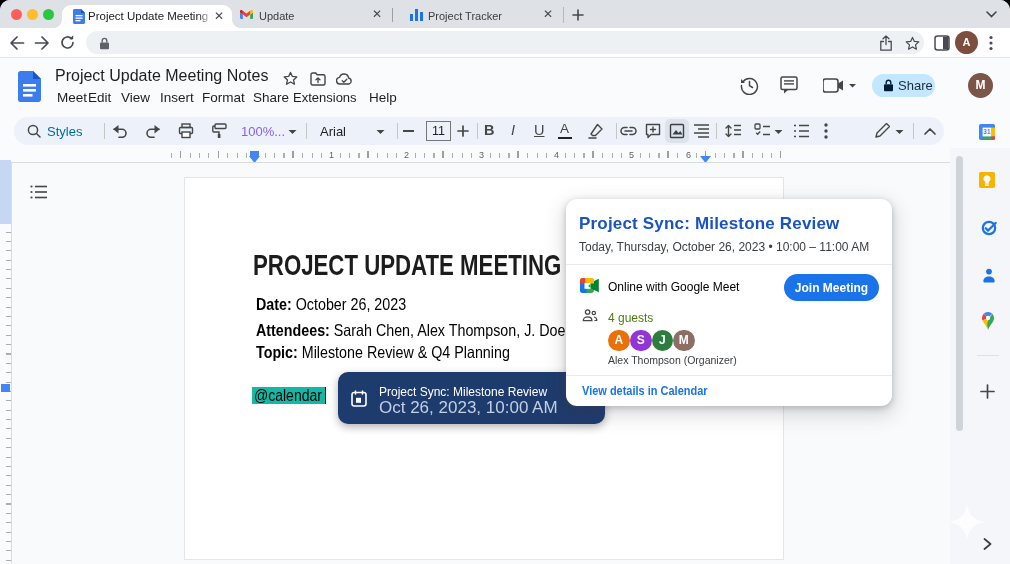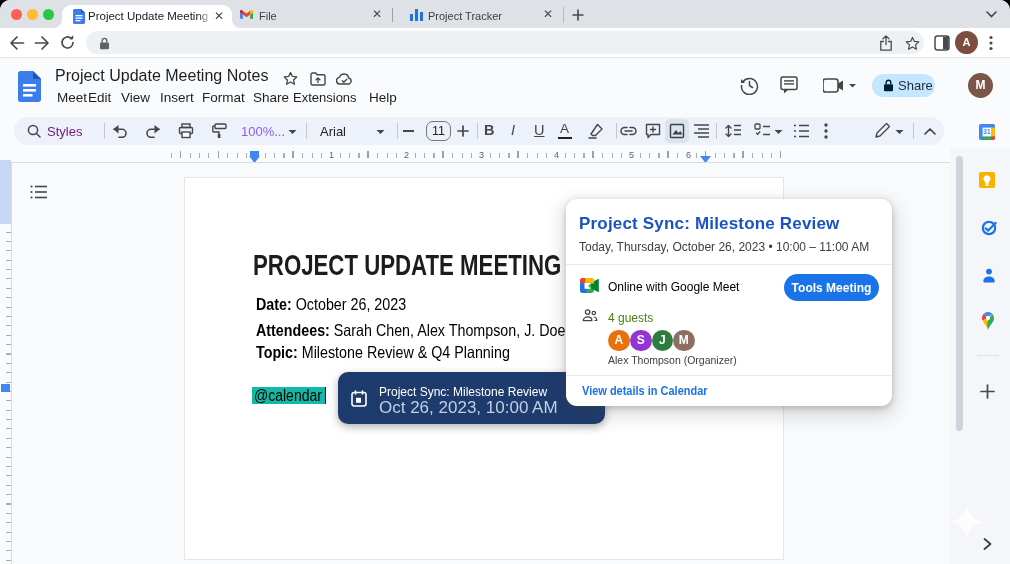--- a/index.html
+++ b/index.html
@@ -67,21 +67,21 @@
       <div class="abs tabtxt" style="left:26px;top:3.5px;width:125px;overflow:hidden;-webkit-mask-image:linear-gradient(to right,#000 88%,transparent)">Project Update Meeting Not</div>
       <div class="abs tabx" style="left:152px;top:4px">✕</div>
     </div>
     <svg class="abs" style="left:240px;top:9px" width="13" height="10" viewBox="0 0 24 18">
         <path fill="#4285f4" d="M1.5 18H5.25V9.75L0 6v10.5C0 17.33.67 18 1.5 18z"></path>
         <path fill="#34a853" d="M18.75 18h3.75c.83 0 1.5-.67 1.5-1.5V6l-5.25 3.75z"></path>
         <path fill="#fbbc04" d="M18.75 9.75 24 6V3.75c0-1.86-2.12-2.92-3.6-1.8l-1.65 1.24z"></path>
         <path fill="#ea4335" d="M5.25 9.75 12 14.81l6.75-5.06V3.19L12 8.25 5.25 3.19z"></path>
         <path fill="#c5221f" d="M0 6l5.25 3.75V3.19L3.6 1.95C2.12.83 0 1.89 0 3.75z"></path>
       </svg>
-    <div class="abs tabtxt" style="left:259px;color:#3c4043;font-size:11px">File</div>
+    <div class="abs tabtxt" style="left:259px;color:#3c4043;font-size:11px">Update</div>
     <div class="abs tabx" style="left:372px;top:7px">✕</div>
     <div class="abs" style="left:392px;top:8px;width:1px;height:14px;background:#9aa0a6"></div>
     <svg class="abs" style="left:410px;top:9px" width="13" height="12" viewBox="0 0 13 12">
         <rect x="0" y="5" width="3" height="7" fill="#1a73e8"></rect>
         <rect x="5" y="0" width="3" height="12" fill="#1a73e8"></rect>
         <rect x="10" y="3" width="3" height="9" fill="#1a73e8"></rect>
       </svg>
     <div class="abs tabtxt" style="left:428px;color:#3c4043;font-size:11px">Project Tracker</div>
     <div class="abs tabx" style="left:543px;top:7px">✕</div>
     <div class="abs" style="left:563px;top:7px;width:1px;height:16px;background:#b5b9bd"></div>
@@ -182,21 +182,21 @@
     </div>
     <div class="abs avatar" style="left:968px;top:15px;width:25px;height:25px;background:#7b5648;font-size:12px;line-height:25px;font-weight:bold">M</div>
   </div>
 
   <div id="tbar" class="abs">
     <div id="tpill" class="abs">
       <svg class="abs" style="left:13px;top:7px" width="14" height="14" viewBox="0 0 14 14">
           <circle cx="6" cy="6" r="4.6" stroke="#444746" stroke-width="1.5" fill="none"></circle>
           <path d="M9.5 9.5 13 13" stroke="#444746" stroke-width="1.5" stroke-linecap="round"></path>
         </svg>
-      <div class="abs" style="left:33px;top:7px;font-size:13px;color:#701a75">Styles</div>
+      <div class="abs" style="left:33px;top:7px;font-size:13px;color:#0369a1">Styles</div>
       <div class="sep" style="left:90px"></div>
       <svg class="abs" style="left:98px;top:7px" width="16" height="14" viewBox="0 0 16 14">
           <path d="M6.5 1v8.6L1.2 5.3z" fill="#444746"></path>
           <path d="M2 5.3h8a4 4 0 0 1 0 8H7" stroke="#444746" stroke-width="1.6" fill="none" stroke-linecap="round"></path>
         </svg>
       <svg class="abs" style="left:131px;top:7px" width="16" height="14" viewBox="0 0 16 14">
           <path d="M9.5 1v8.6l5.3-4.3z" fill="#444746"></path>
           <path d="M14 5.3H6a4 4 0 0 0 0 8h3" stroke="#444746" stroke-width="1.6" fill="none" stroke-linecap="round"></path>
         </svg>
       <svg class="abs" style="left:164px;top:6px" width="16" height="16" viewBox="0 0 16 16">
@@ -213,21 +213,21 @@
       <svg class="abs" style="left:274px;top:12px" width="9" height="6" viewBox="0 0 9 6">
           <path d="M0.5 1 4.5 5 8.5 1z" fill="#444746"></path>
         </svg>
       <div class="sep" style="left:292px"></div>
       <div class="abs" style="left:306px;top:7px;font-size:13px;color:#202124">Arial</div>
       <svg class="abs" style="left:362px;top:12px" width="9" height="6" viewBox="0 0 9 6">
           <path d="M0.5 1 4.5 5 8.5 1z" fill="#444746"></path>
         </svg>
       <div class="sep" style="left:383px"></div>
       <div class="abs" style="left:389px;top:13px;width:11px;height:1.8px;background:#444746"></div>
-      <div class="abs" style="left:412px;top:4px;width:25px;height:20px;border:1px solid #747775;border-radius:7px;font-size:12.5px;color:#202124;text-align:center;line-height:19px">11</div>
+      <div class="abs" style="left:412px;top:4px;width:25px;height:20px;border:1px solid #747775;border-radius:0;font-size:12.5px;color:#202124;text-align:center;line-height:19px">11</div>
       <svg class="abs" style="left:443px;top:8px" width="12" height="12" viewBox="0 0 12 12">
           <path d="M6 1v10M1 6h10" stroke="#444746" stroke-width="1.7" stroke-linecap="round"></path>
         </svg>
       <div class="sep" style="left:463px"></div>
       <div class="abs" style="left:470px;top:5px;font-size:14.5px;font-weight:bold;color:#444746">B</div>
       <div class="abs" style="left:497px;top:5px;font-size:14.5px;font-style:italic;color:#444746;font-weight:500">I</div>
       <div class="abs" style="left:520px;top:5px;font-size:14.5px;text-decoration:underline;color:#444746">U</div>
       <div class="abs" style="left:546px;top:4px;font-size:13.5px;color:#444746">A</div>
       <div class="abs" style="left:544px;top:19.5px;width:14px;height:2.6px;background:#202124"></div>
       <svg class="abs" style="left:574px;top:6px" width="16" height="16" viewBox="0 0 16 16">
@@ -387,21 +387,21 @@
     <svg class="abs" style="left:13.5px;top:78px" width="19" height="17" viewBox="0 0 19 17">
         <rect x="0" y="1" width="14" height="15" rx="3" fill="#34a853"></rect>
         <path d="M11 5.5 18.8 1.8v13.4L11 11.5z" fill="#00832d"></path>
         <path d="M0 4a3 3 0 0 1 3-3h2.2v5.5H0z" fill="#ea4335"></path>
         <path d="M5.2 1H11a3 3 0 0 1 3 3v2.5H5.2z" fill="#fbbc04"></path>
         <path d="M0 6.5h6.5V16H3a3 3 0 0 1-3-3z" fill="#1a73e8"></path>
         <rect x="4.5" y="6" width="6" height="5.8" fill="#fff"></rect>
         <path d="M10.5 6.8v4.2L8.2 8.9z" fill="#00ac47"></path>
       </svg>
     <div class="abs" style="left:42px;top:80.5px;font-size:12px;line-height:14px;color:#000000;white-space:nowrap">Online with Google Meet</div>
-    <div id="joinbtn" class="abs">Tools Meeting</div>
+    <div id="joinbtn" class="abs">Join Meeting</div>
     <svg class="abs" style="left:16px;top:110px" width="16" height="13" viewBox="0 0 16 13">
         <circle cx="5.6" cy="3" r="2.2" stroke="#444746" stroke-width="1.3" fill="none"></circle>
         <path d="M1.3 11.7c0-2.4 1.9-3.8 4.3-3.8s4.3 1.4 4.3 3.8z" stroke="#444746" stroke-width="1.3" fill="none"></path>
         <circle cx="11.8" cy="4" r="1.7" stroke="#444746" stroke-width="1.2" fill="none"></circle>
         <path d="M12 8c1.7.2 2.8 1.3 2.8 3.5h-2.4" stroke="#444746" stroke-width="1.2" fill="none"></path>
       </svg>
     <div class="abs" style="left:42px;top:111.5px;font-size:12px;line-height:14px;color:#4d7c0f">4 guests</div>
     <div class="abs avatar" style="left:42px;top:130.5px;width:21.5px;height:21.5px;background:#e8710a;font-size:12px;line-height:21.5px;font-weight:bold">A</div>
     <div class="abs avatar" style="left:64px;top:130.5px;width:21.5px;height:21.5px;background:#9334d6;font-size:12px;line-height:21.5px;font-weight:bold">S</div>
     <div class="abs avatar" style="left:85.5px;top:130.5px;width:21.5px;height:21.5px;background:#2e7d3e;font-size:12px;line-height:21.5px;font-weight:bold">J</div>

